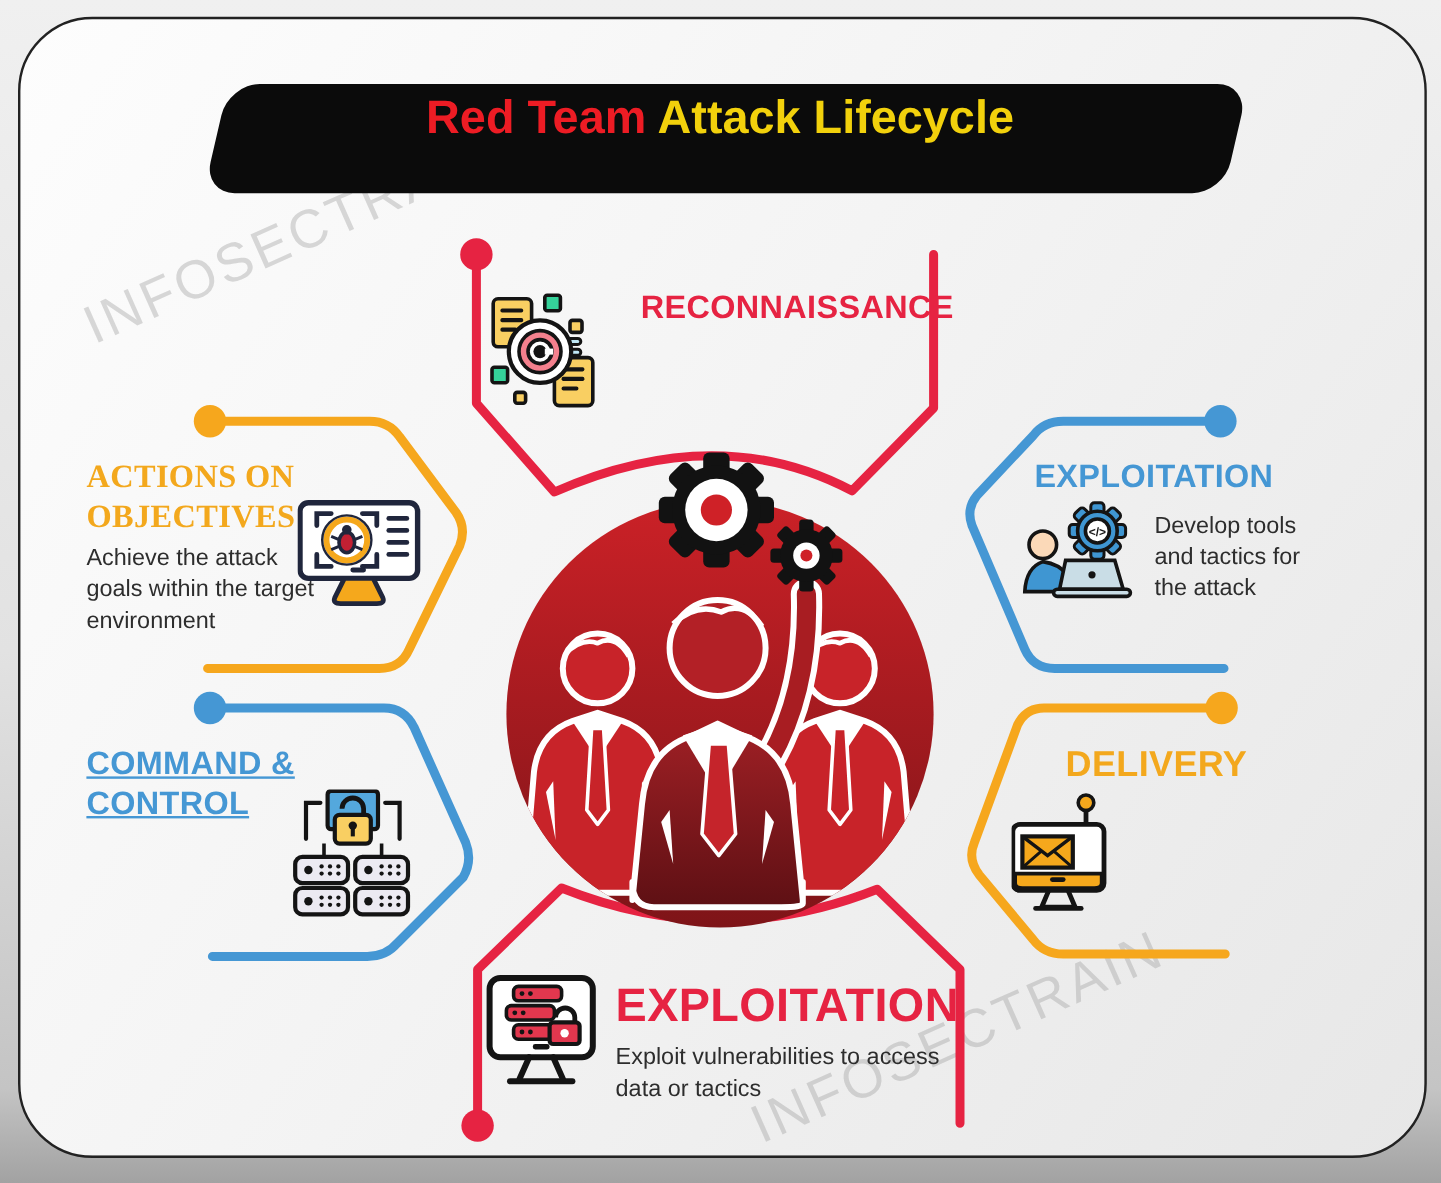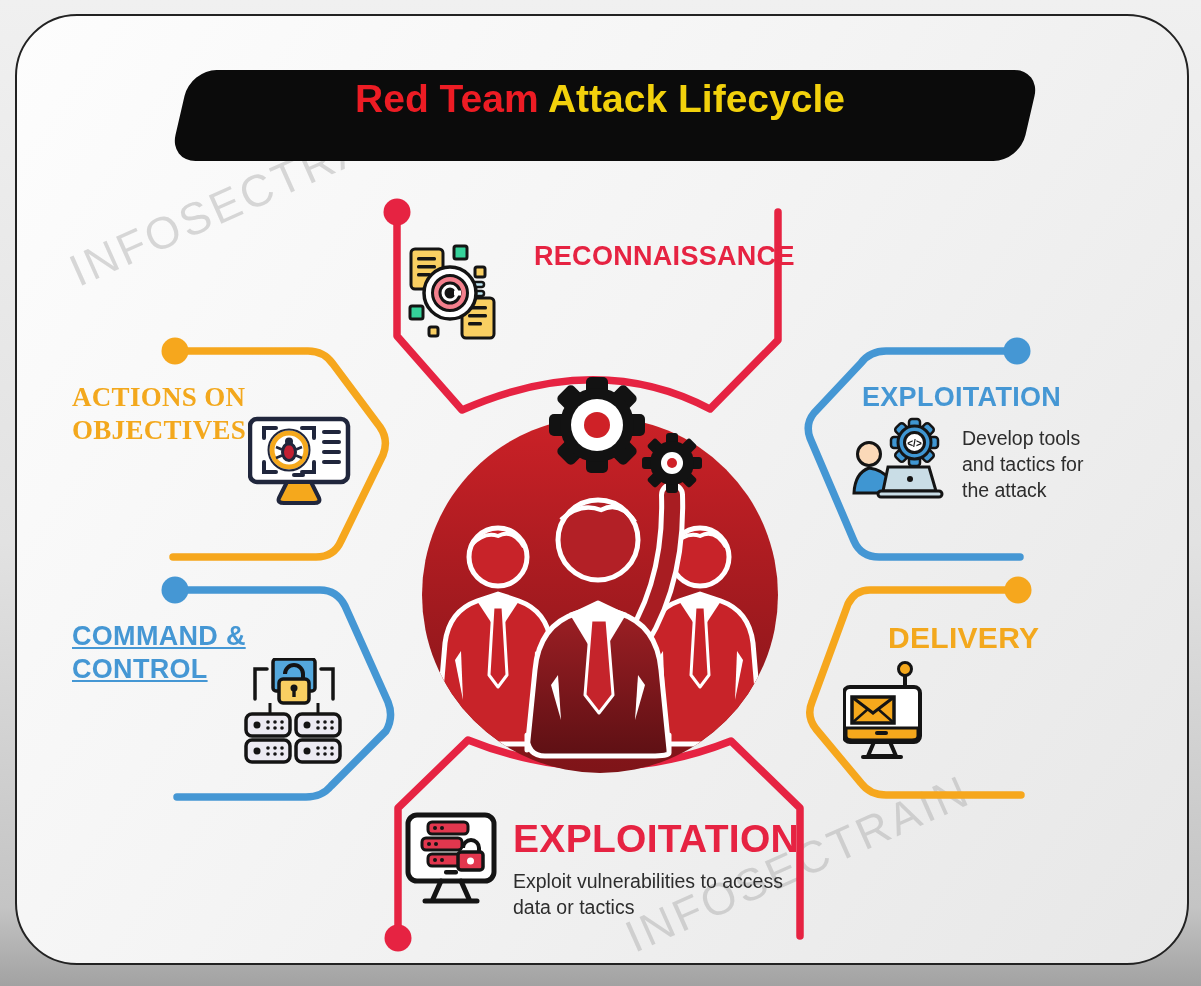--- a/index.html
+++ b/index.html
@@ -274,20 +274,21 @@
         <circle cx="85" cy="90" r="1.8"></circle>
         <circle cx="92" cy="90" r="1.8"></circle>
       <circle cx="78" cy="96" r="1.8"></circle>
         <circle cx="85" cy="96" r="1.8"></circle>
         <circle cx="92" cy="96" r="1.8"></circle>
     </g>
   </svg>
 
   <div class="stage" style="left:72px;top:381px;width:215px">
     <h2 class="h-yellow" style="color: rgb(243, 168, 29); font-family: Liberation Serif, serif;">ACTIONS ON OBJECTIVES</h2>
+    <p style="width:195px">Achieve the attack goals within the target environment</p>
   </div>
   <svg class="icon" style="left:248px;top:416px" width="108" height="100" viewBox="0 0 108 100">
     <rect x="2" y="3" width="98" height="63" rx="7" fill="#fff" stroke="#20263c" stroke-width="4.5"></rect>
     <g fill="none" stroke="#20263c" stroke-width="4" stroke-linecap="round">
       <path d="M 28 12 L 16 12 L 16 22"></path>
         <path d="M 54 12 L 66 12 L 66 22"></path>
       <path d="M 16 46 L 16 56 L 28 56"></path>
         <path d="M 66 46 L 66 56 L 54 56"></path>
     </g>
     <circle cx="41" cy="34" r="17" fill="#fff" stroke="#f5a81c" stroke-width="5"></circle>

